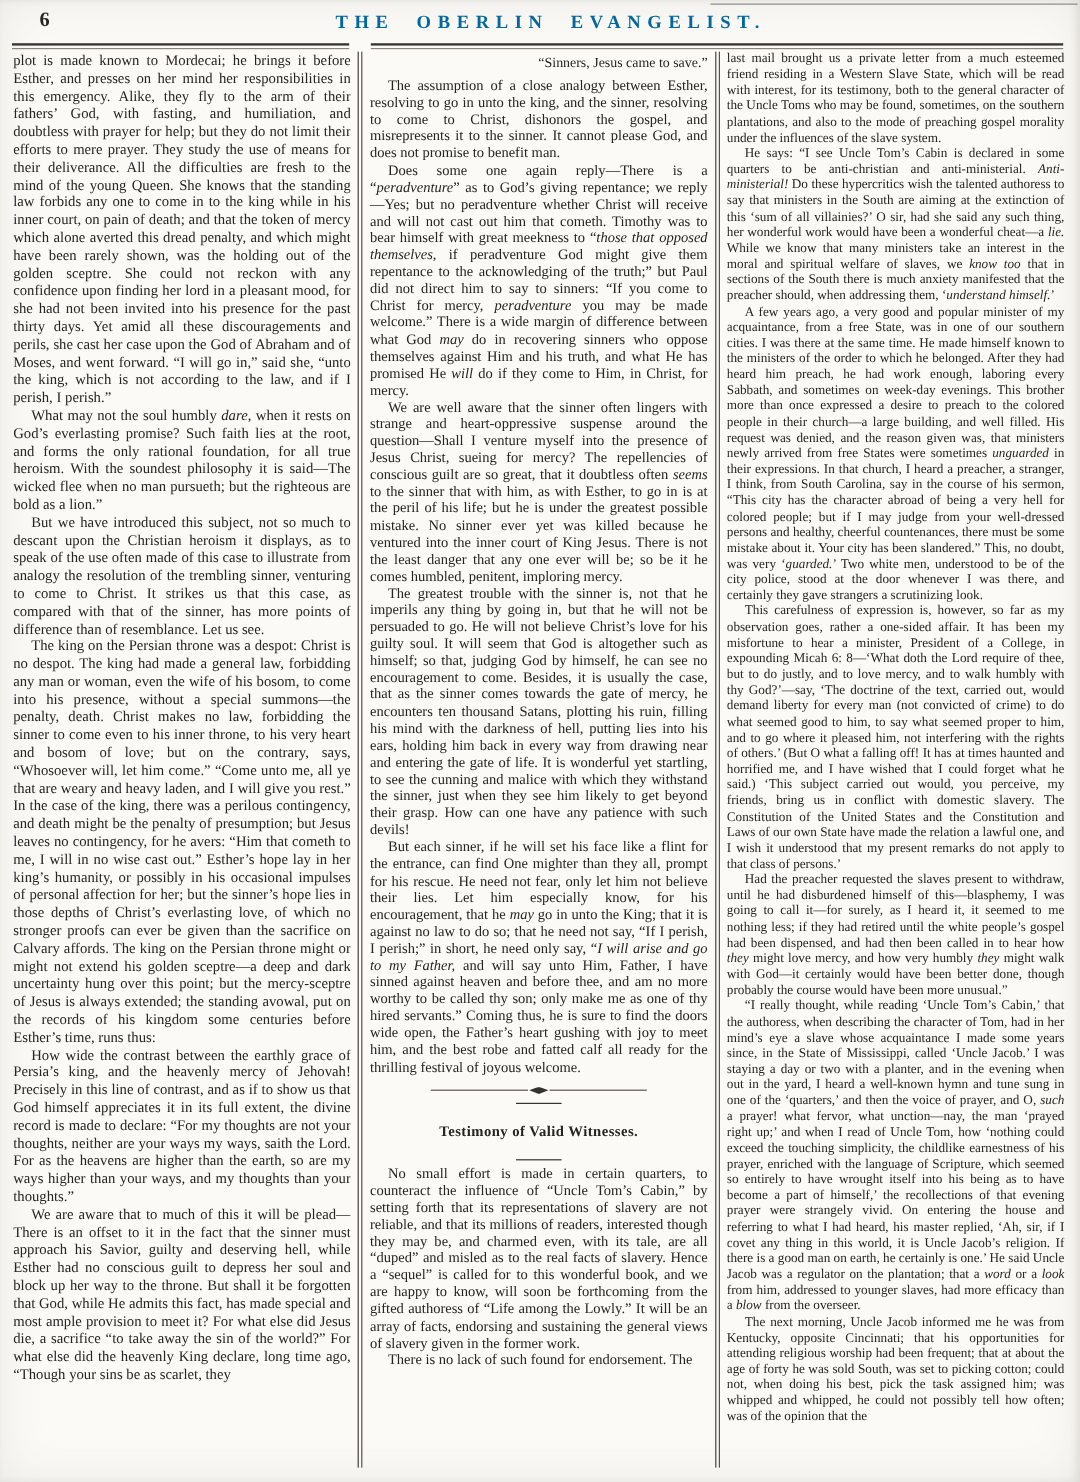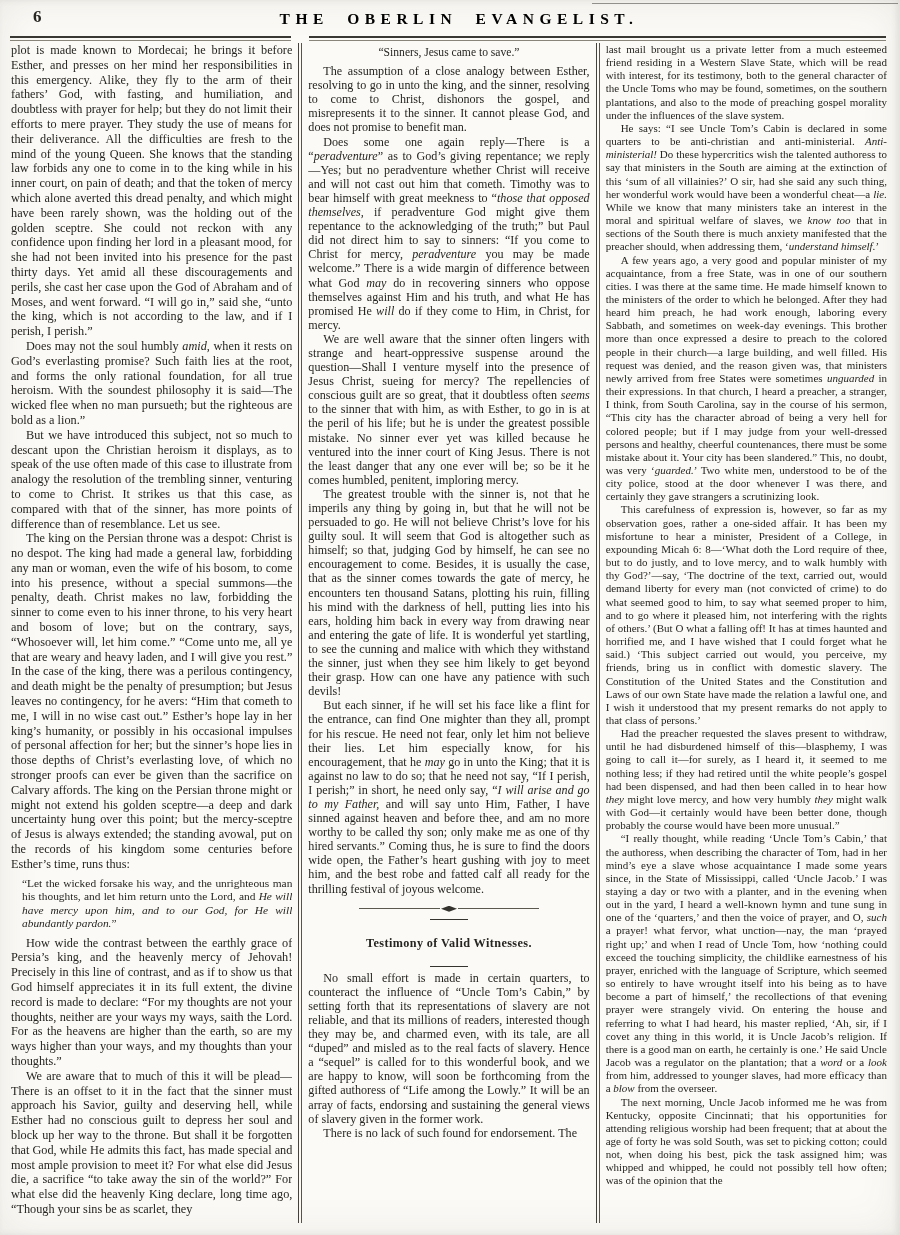--- a/index.html
+++ b/index.html
@@ -24,21 +24,21 @@
   .page-header{position:absolute;top:0;left:0;right:0;height:40px;}
   .page-number{
     position:absolute;left:33px;top:7px;
     font-size:17px;font-weight:bold;letter-spacing:1px;
   }
   .masthead{
     position:absolute;left:18px;right:0;top:10px;
     text-align:center;
     font-size:15.5px;font-weight:bold;
     letter-spacing:5.5px;word-spacing:9px;
-    color:#000000;
+    color:#0369a1;
   }
   .dbl-rule{
     position:absolute;top:36px;height:2px;
     border-top:2px solid #3a3833;border-bottom:1px solid #8a857b;
   }
   .dbl-rule.left{left:10px;width:281px;}
   .dbl-rule.right{left:309px;width:577px;}
   .cols{
     position:absolute;top:43px;left:11px;right:13px;bottom:12px;
     display:flex;align-items:stretch;
@@ -51,21 +51,21 @@
     flex:0 0 2px;margin:0 6px;
     border-left:1px solid #45423c;border-right:1px solid #57534b;
   }
   .paragraph{margin:0;}
   .paragraph.ind{text-indent:15px;}
   .quote{
     margin:5px 0 5px 0;padding-left:11px;
     font-size:11.4px;line-height:13.5px;
   }
   .centered{
-    text-align:center;text-indent:0;margin:3px 0 4px 0;
+    text-align:right;text-indent:0;margin:3px 0 4px 0;
     font-size:11.6px;
   }
   .heading{
     text-align:center;font-weight:bold;
     font-size:19px;line-height:22px;
     letter-spacing:0.4px;margin:2px 0 1px 0;text-indent:0;
   }
   .subheading{
     text-align:center;font-weight:bold;
     font-size:12.2px;letter-spacing:0.4px;margin:16px;text-indent:0;
@@ -93,24 +93,23 @@
   <div class="page-header">
     <div class="page-number">6</div>
     <div class="masthead">THE OBERLIN EVANGELIST.</div>
   </div>
   <div class="dbl-rule left"></div>
   <div class="dbl-rule right"></div>
 
   <div class="cols">
     <div class="col c1">
         <div class="paragraph"><span>plot is made known to Mordecai; he brings it before Esther, and presses on her mind her responsibilities in this emergency.  Alike, they fly to the arm of their fathers’ God, with fasting, and humiliation, and doubtless with prayer for help; but they do not limit their efforts to mere prayer.  They study the use of means for their deliverance.  All the difficulties are fresh to the mind of the young Queen.  She knows that the standing law forbids any one to come in to the king while in his inner court, on pain of death; and that the token of mercy which alone averted this dread penalty, and which might have been rarely shown, was the holding out of the golden sceptre.  She could not reckon with any confidence upon finding her lord in a pleasant mood, for she had not been invited into his presence for the past thirty days.  Yet amid all these discouragements and perils, she cast her case upon the God of Abraham and of Moses, and went forward.  “I will go in,” said she, “unto the king, which is not according to the law, and if I perish, I perish.”</span></div>
-        <div class="paragraph ind"><span>Does may not the soul humbly </span><span class="it">amid</span><span>, when it rests on God’s everlasting promise?  Such faith lies at the root, and forms the only rational foundation, for all true heroism.  With the soundest philosophy it is said—The wicked flee when no man pursueth; but the righteous are bold as a lion.”</span></div>
+        <div class="paragraph ind"><span>What may not the soul humbly </span><span class="it">dare</span><span>, when it rests on God’s everlasting promise?  Such faith lies at the root, and forms the only rational foundation, for all true heroism.  With the soundest philosophy it is said—The wicked flee when no man pursueth; but the righteous are bold as a lion.”</span></div>
         <div class="paragraph ind"><span>But we have introduced this subject, not so much to descant upon the Christian heroism it displays, as to speak of the use often made of this case to illustrate from analogy the resolution of the trembling sinner, venturing to come to Christ.  It strikes us that this case, as compared with that of the sinner, has more points of difference than of resemblance.  Let us see.</span></div>
         <div class="paragraph ind"><span>The king on the Persian throne was a despot: Christ is no despot.  The king had made a general law, forbidding any man or woman, even the wife of his bosom, to come into his presence, without a special summons—the penalty, death.  Christ makes no law, forbidding the sinner to come even to his inner throne, to his very heart and bosom of love; but on the contrary, says, “Whosoever will, let him come.”  “Come unto me, all ye that are weary and heavy laden, and I will give you rest.”  In the case of the king, there was a perilous contingency, and death might be the penalty of presumption; but Jesus leaves no contingency, for he avers: “Him that cometh to me, I will in no wise cast out.”  Esther’s hope lay in her king’s humanity, or possibly in his occasional impulses of personal affection for her; but the sinner’s hope lies in those depths of Christ’s everlasting love, of which no stronger proofs can ever be given than the sacrifice on Calvary affords.  The king on the Persian throne might or might not extend his golden sceptre—a deep and dark uncertainty hung over this point; but the mercy-sceptre of Jesus is always extended; the standing avowal, put on the records of his kingdom some centuries before Esther’s time, runs thus:</span></div>
-        <div class="quote"><span>“Let the wicked forsake his way, and the unrighteous man his thoughts, and let him return unto the Lord, and </span><span class="it">He will have mercy upon him, and to our God, for He will abundantly pardon.</span><span>”</span></div>
         <div class="paragraph ind"><span>How wide the contrast between the earthly grace of Persia’s king, and the heavenly mercy of Jehovah! Precisely in this line of contrast, and as if to show us that God himself appreciates it in its full extent, the divine record is made to declare: “For my thoughts are not your thoughts, neither are your ways my ways, saith the Lord.  For as the heavens are higher than the earth, so are my ways higher than your ways, and my thoughts than your thoughts.”</span></div>
         <div class="paragraph ind"><span>We are aware that to much of this it will be plead—There is an offset to it in the fact that the sinner must approach his Savior, guilty and deserving hell, while Esther had no conscious guilt to depress her soul and block up her way to the throne.  But shall it be forgotten that God, while He admits this fact, has made special and most ample provision to meet it?  For what else did Jesus die, a sacrifice “to take away the sin of the world?”  For what else did the heavenly King declare, long time ago, “Though your sins be as scarlet, they</span></div>
       </div>
     <div class="vrule"></div>
     <div class="col c2">
         <div class="centered"><span>“Sinners, Jesus came to save.”</span></div>
         <div class="paragraph ind"><span>The assumption of a close analogy between Esther, resolving to go in unto the king, and the sinner, resolving to come to Christ, dishonors the gospel, and misrepresents it to the sinner.  It cannot please God, and does not promise to benefit man.</span></div>
         <div class="paragraph ind"><span>Does some one again reply—There is a “</span><span class="it">peradventure</span><span>” as to God’s giving repentance; we reply—Yes; but no peradventure whether Christ will receive and will not cast out him that cometh.  Timothy was to bear himself with great meekness to “</span><span class="it">those that opposed themselves,</span><span> if peradventure God might give them repentance to the acknowledging of the truth;” but Paul did not direct him to say to sinners: “If you come to Christ for mercy, </span><span class="it">peradventure</span><span> you may be made welcome.”  There is a wide margin of difference between what God </span><span class="it">may</span><span> do in recovering sinners who oppose themselves against Him and his truth, and what He has promised He </span><span class="it">will</span><span> do if they come to Him, in Christ, for mercy.</span></div>
         <div class="paragraph ind"><span>We are well aware that the sinner often lingers with strange and heart-oppressive suspense around the question—Shall I venture myself into the presence of Jesus Christ, sueing for mercy?  The repellencies of conscious guilt are so great, that it doubtless often </span><span class="it">seems</span><span> to the sinner that with him, as with Esther, to go in is at the peril of his life; but he is under the greatest possible mistake.  No sinner ever yet was killed because he ventured into the inner court of King Jesus.  There is not the least danger that any one ever will be; so be it he comes humbled, penitent, imploring mercy.</span></div>
         <div class="paragraph ind"><span>The greatest trouble with the sinner is, not that he imperils any thing by going in, but that he will not be persuaded to go.  He will not believe Christ’s love for his guilty soul.  It will seem that God is altogether such as himself; so that, judging God by himself, he can see no encouragement to come.  Besides, it is usually the case, that as the sinner comes towards the gate of mercy, he encounters ten thousand Satans, plotting his ruin, filling his mind with the darkness of hell, putting lies into his ears, holding him back in every way from drawing near and entering the gate of life.  It is wonderful yet startling, to see the cunning and malice with which they withstand the sinner, just when they see him likely to get beyond their grasp.  How can one have any patience with such devils!</span></div>

